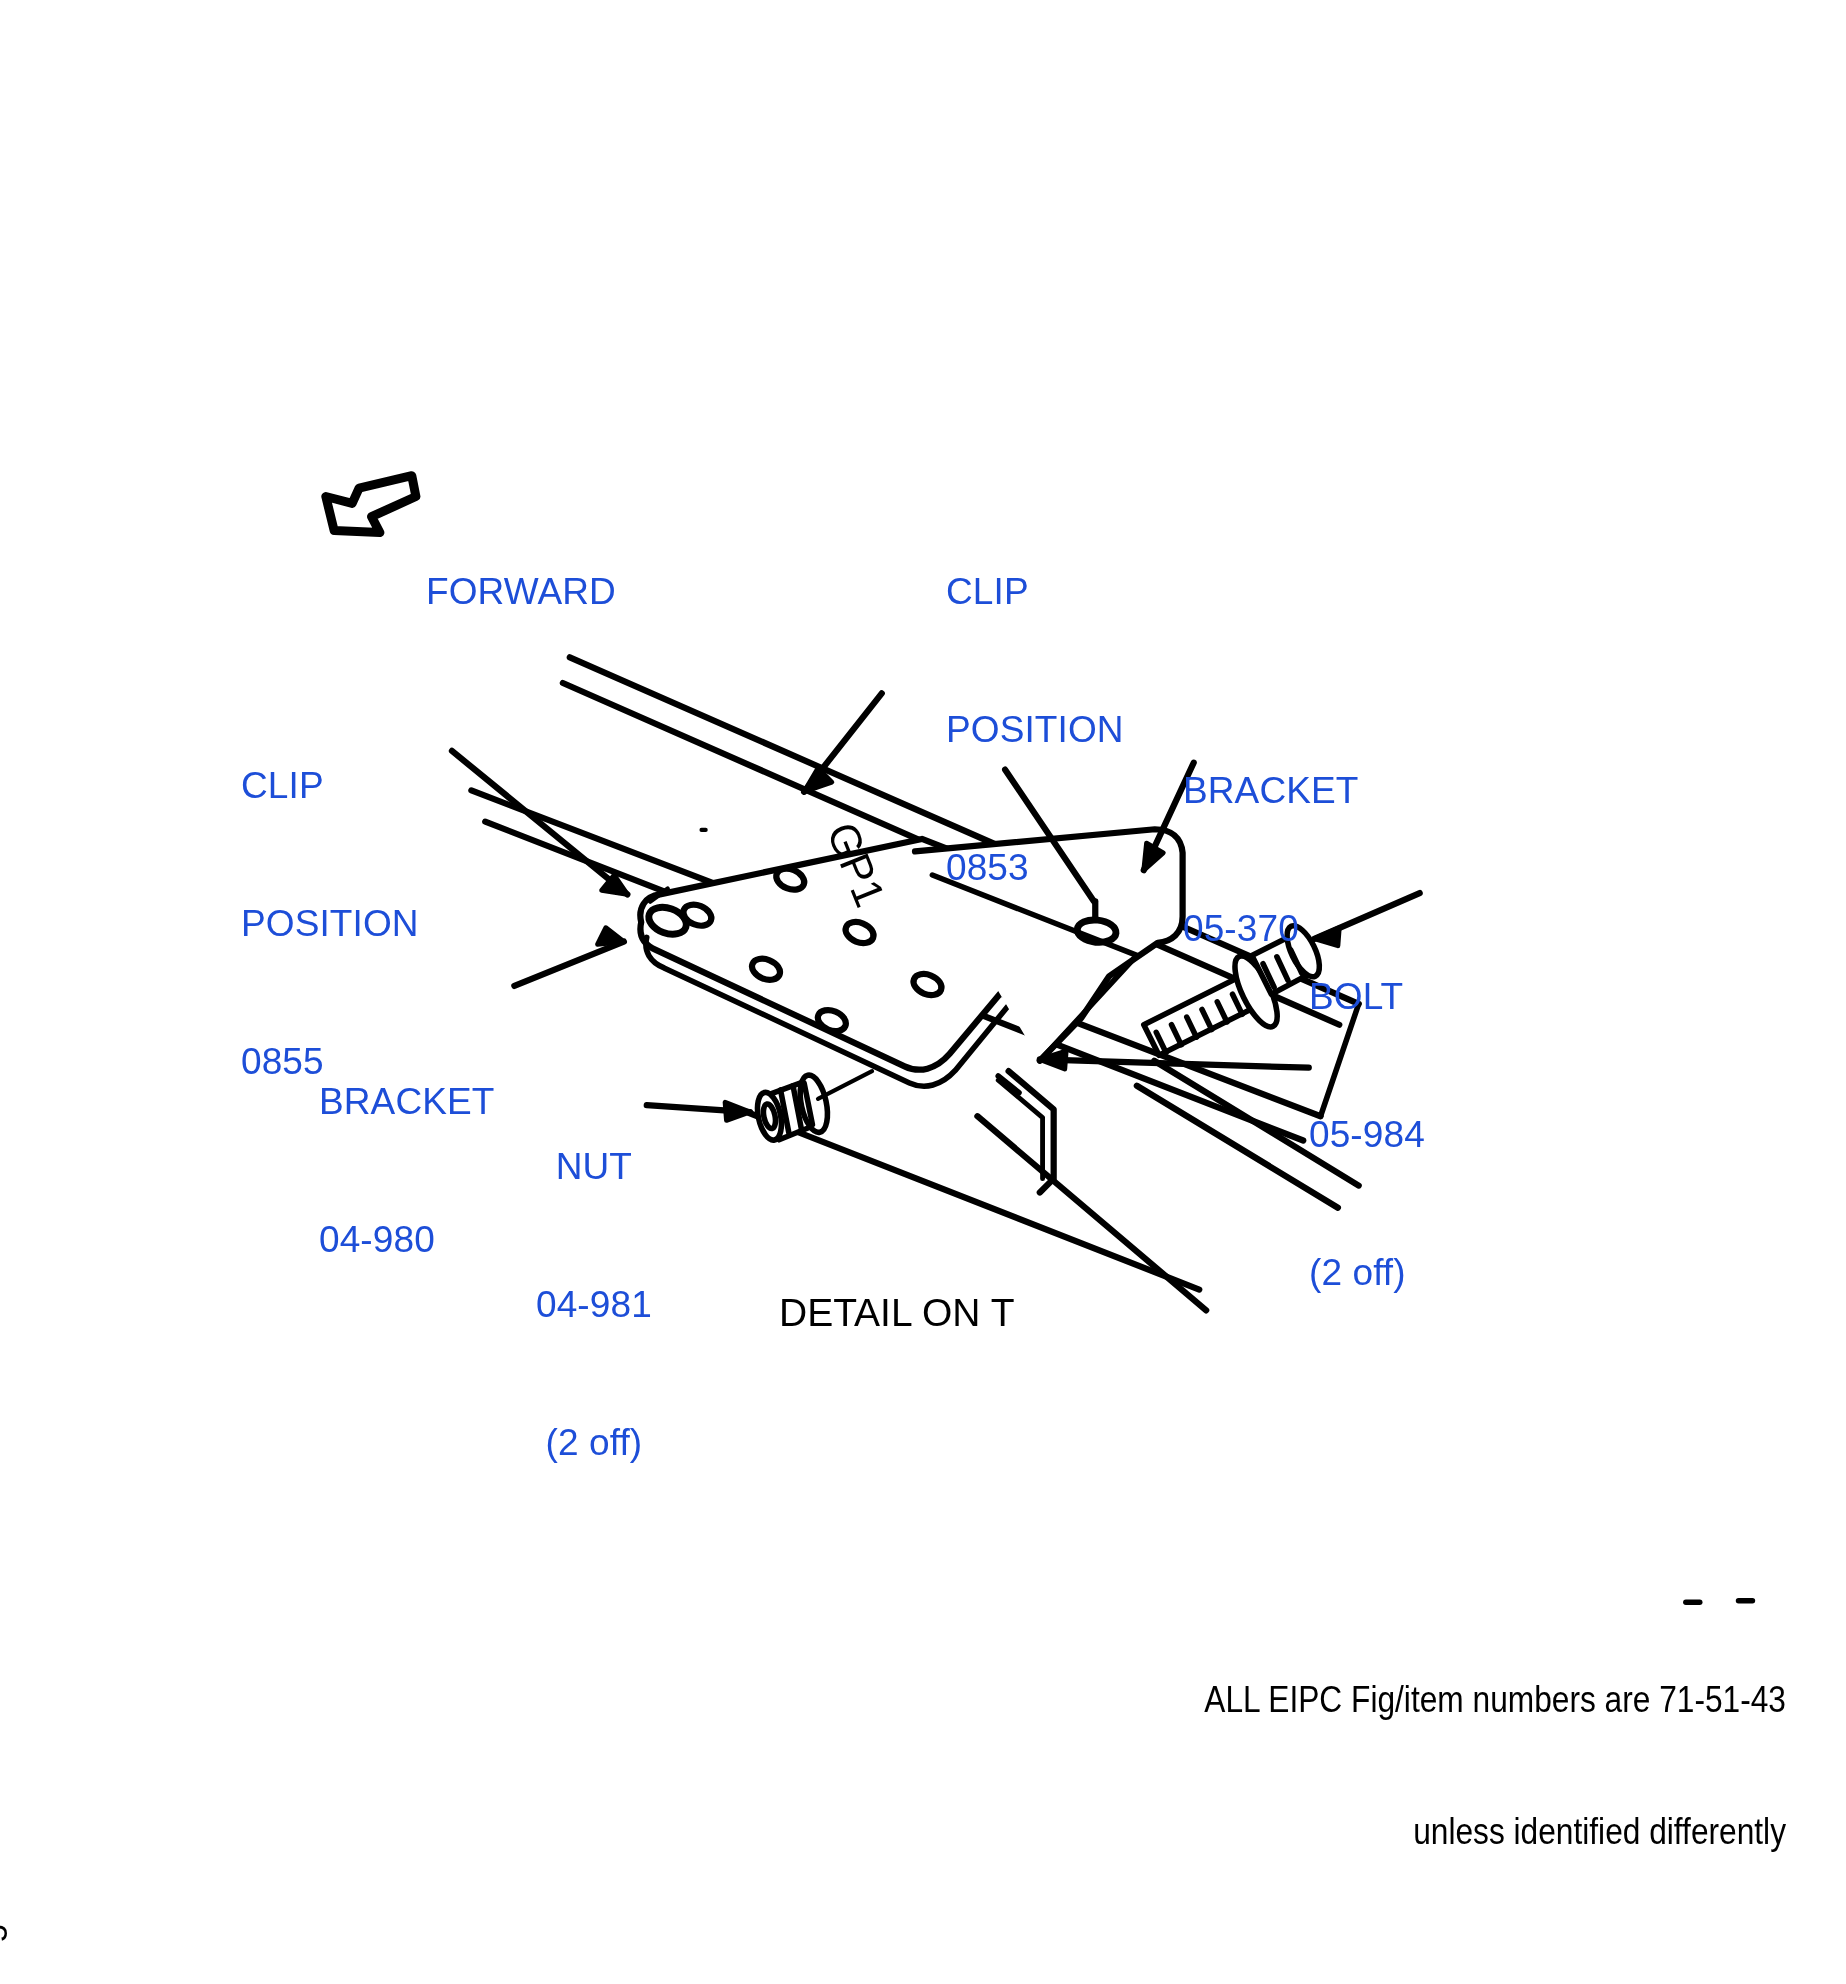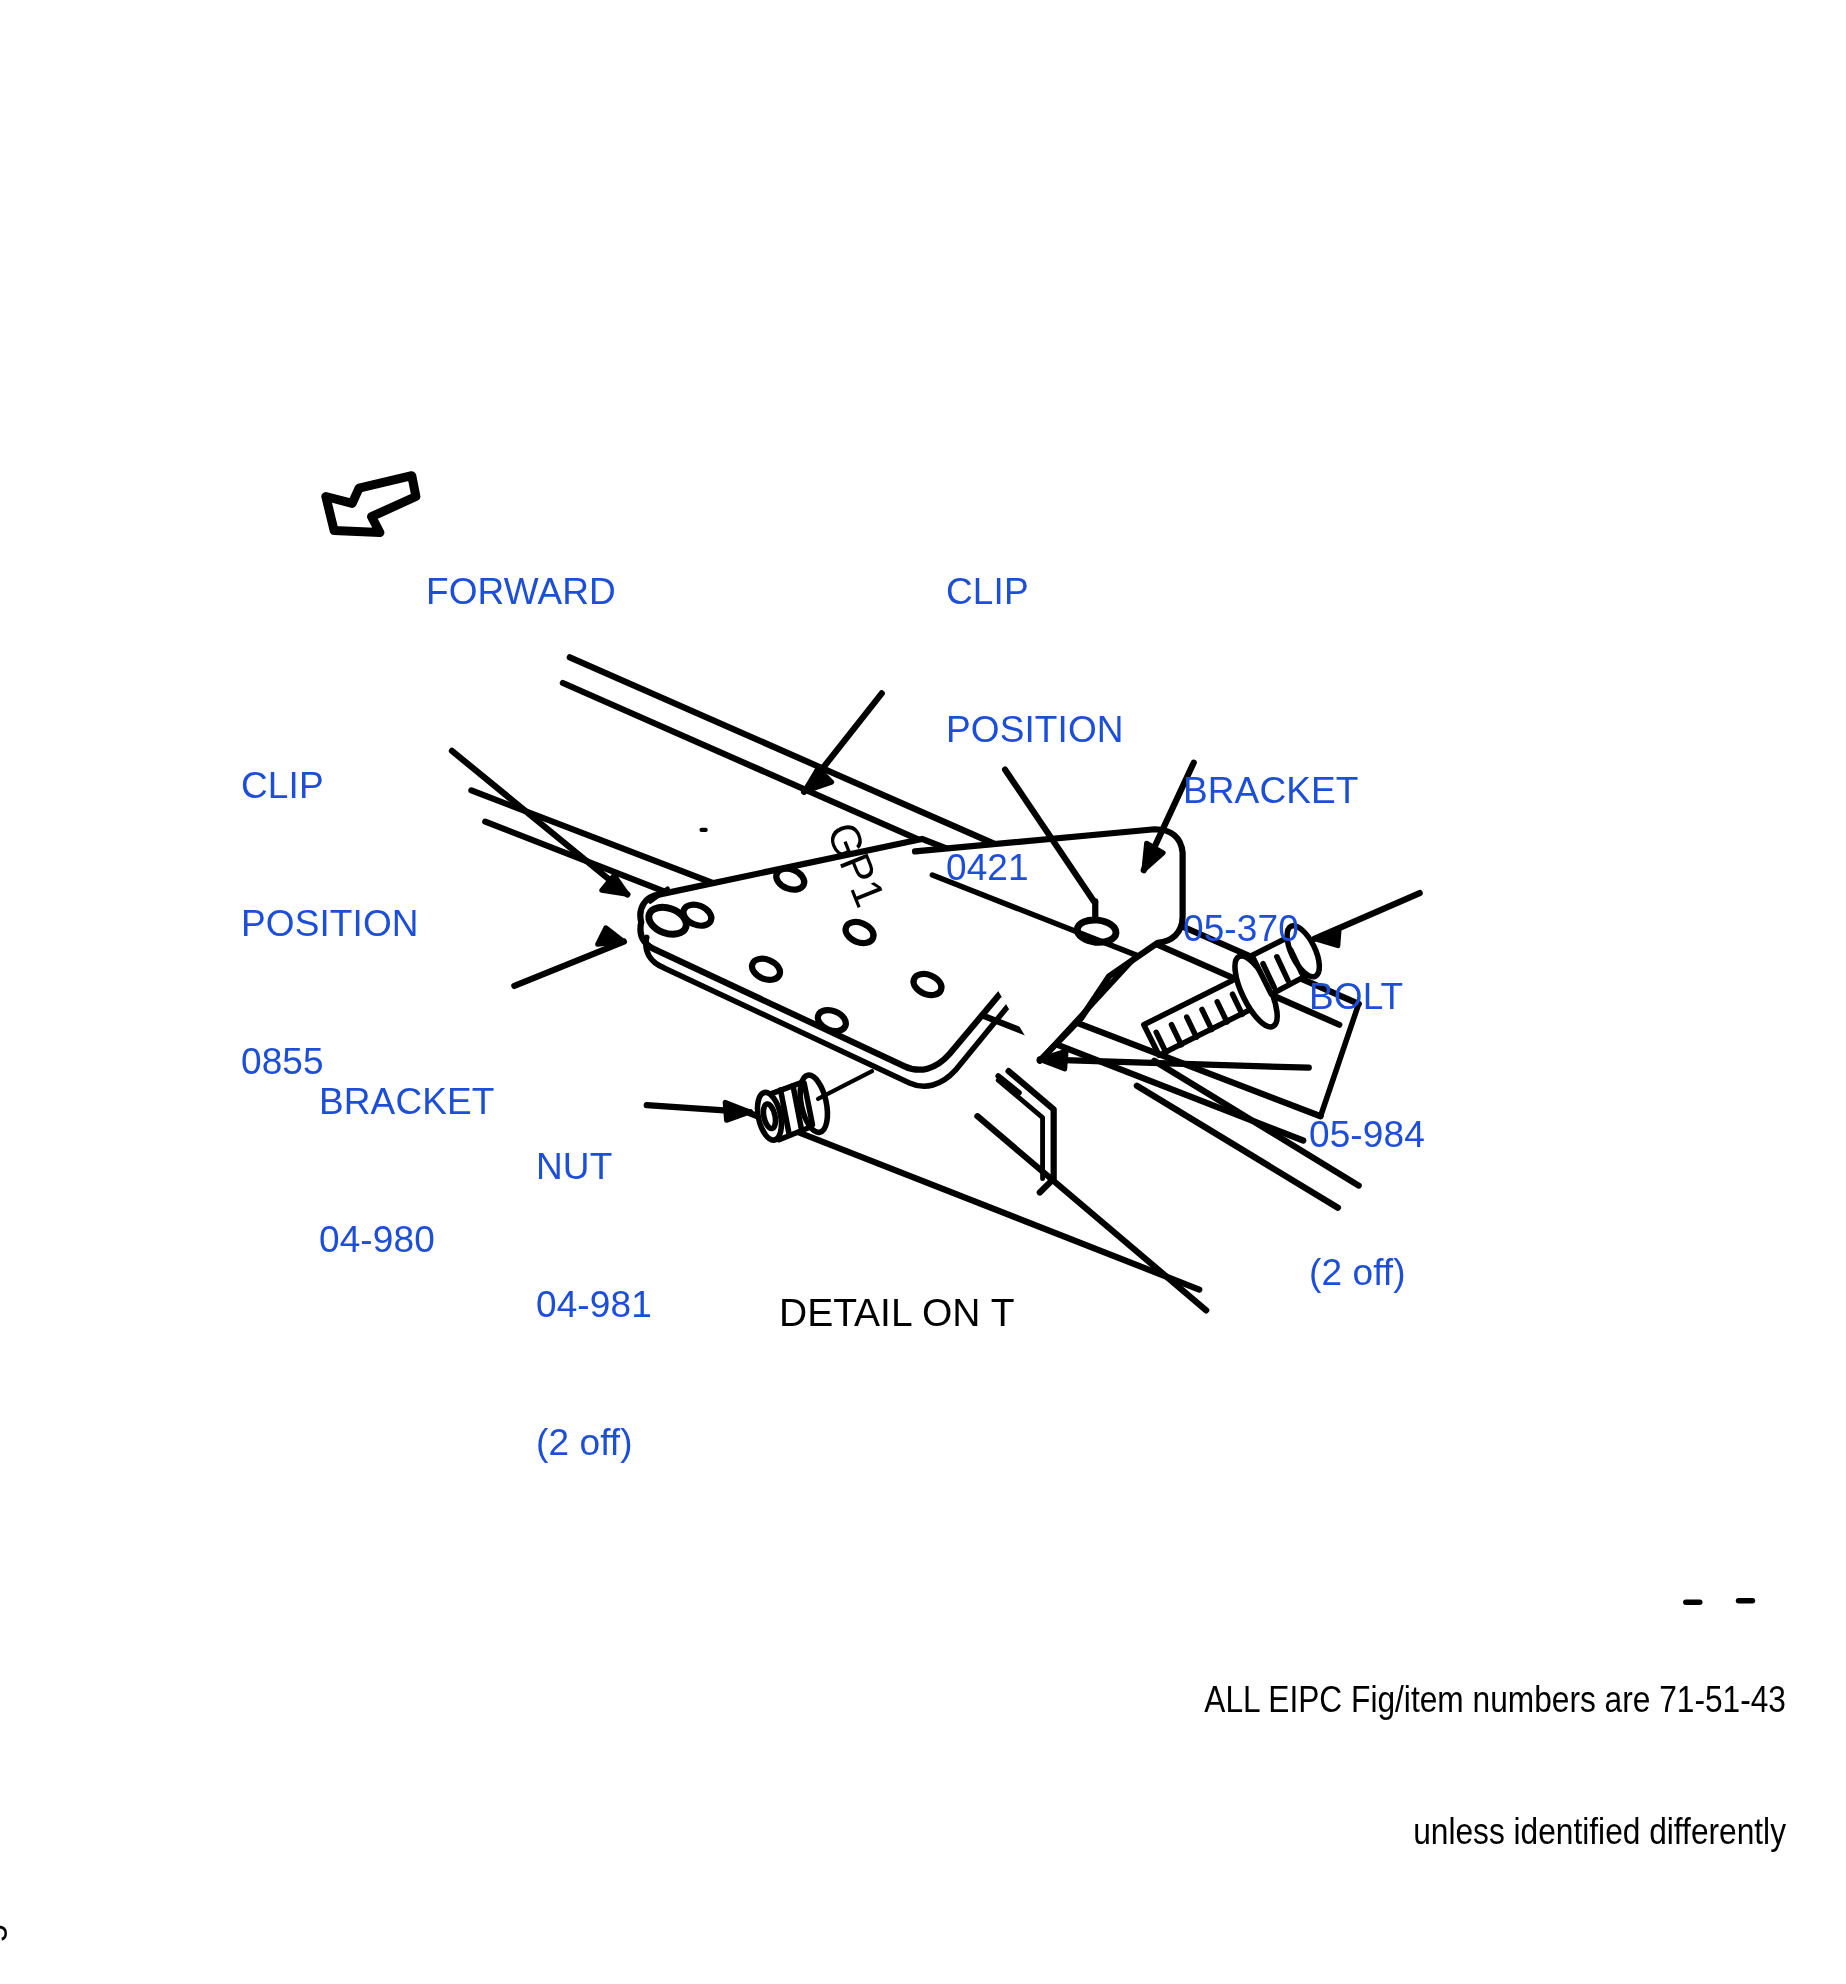--- a/index.html
+++ b/index.html
@@ -205,21 +205,21 @@
     <text x="1215" y="1255" transform="rotate(68 1215 1255)" font-family="Liberation Sans, sans-serif" font-size="62" fill="#000" stroke="none" text-anchor="middle" id="gp1-text">GP1</text>
   </svg>
 
   <div class="lbl" style="left:426px; top:477px;">
     <span class="lbl-line">FORWARD</span>
   </div>
 
   <div class="lbl" style="left:946px; top:477px;">
     <span class="lbl-line">CLIP</span>
     <span class="lbl-line">POSITION</span>
-    <span class="lbl-line">0421</span>
+    <span class="lbl-line">0853</span>
   </div>
 
 
   <div class="lbl" style="left:1183px; top:676px;">
     <span class="lbl-line">BRACKET</span>
     <span class="lbl-line">05-370</span>
   </div>
 
   <div class="lbl" style="left:241px; top:671px;">
     <span class="lbl-line">CLIP</span>
@@ -231,21 +231,21 @@
     <span class="lbl-line">BOLT</span>
     <span class="lbl-line">05-984</span>
     <span class="lbl-line">(2 off)</span>
   </div>
 
   <div class="lbl" style="left:319px; top:987px;">
     <span class="lbl-line">BRACKET</span>
     <span class="lbl-line">04-980</span>
   </div>
 
-  <div class="lbl" style="left:536px; top:1052px;">
+  <div class="lbl" style="left:536px; top:1052px;text-align:center;">
     <span class="lbl-line">NUT</span>
     <span class="lbl-line">04-981</span>
     <span class="lbl-line">(2 off)</span>
   </div>
 
 
   <div class="detail-caption" style="left:779px; top:1291px;">DETAIL ON T</div>
 
   <div class="side-code">gc0a5b1005</div>
 

